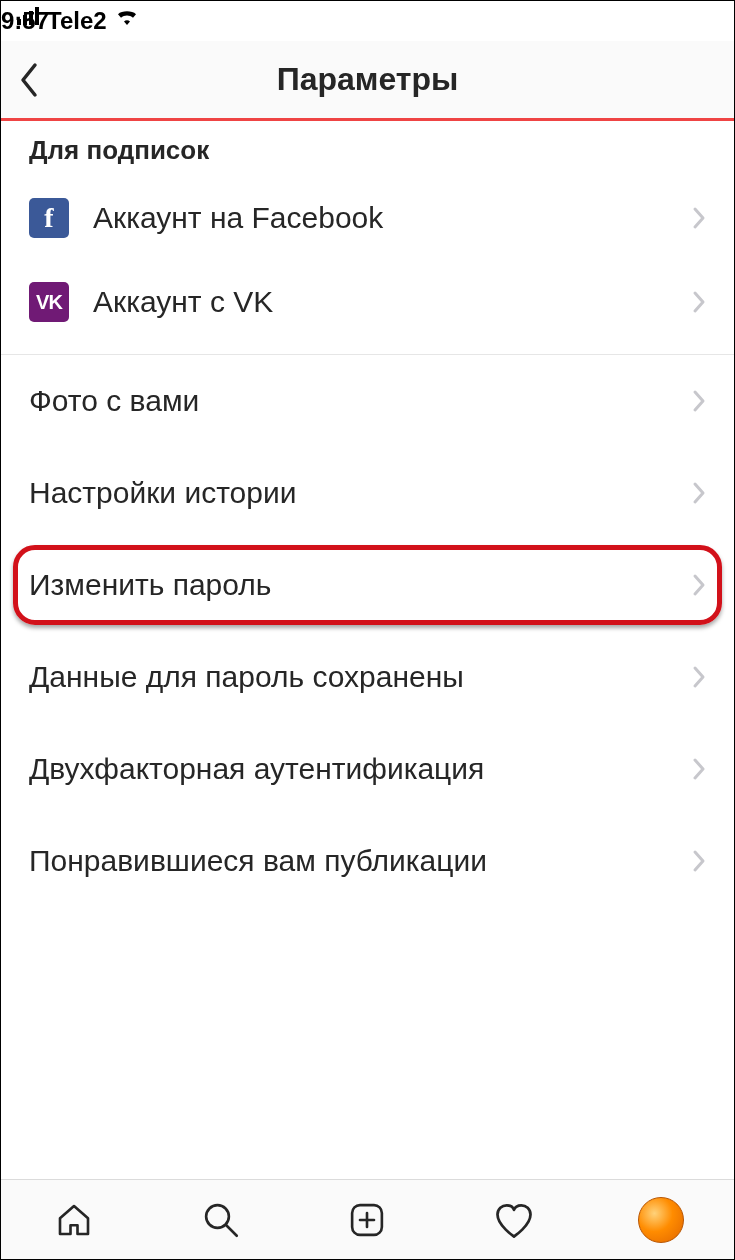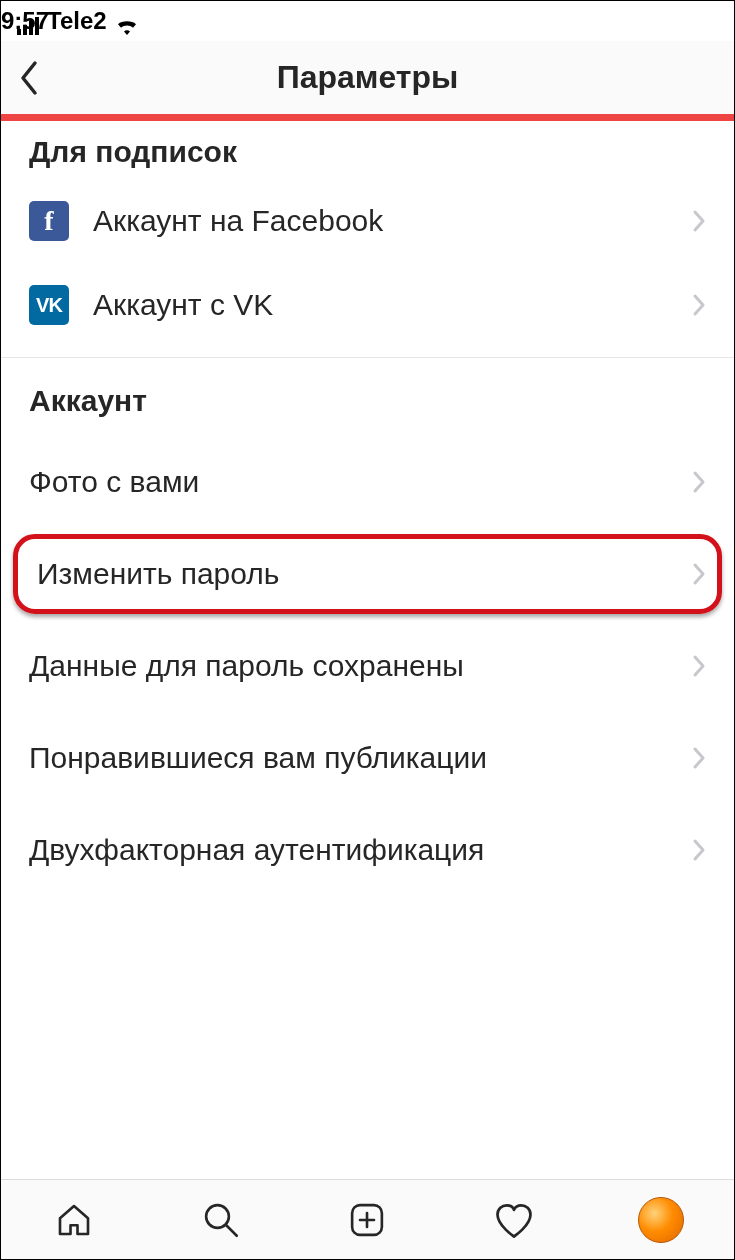--- a/index.html
+++ b/index.html
@@ -16,21 +16,21 @@
   .statusbar {
     height: 40px;
     display: flex;
     align-items: center;
     justify-content: space-between;
     padding: 0 16px;
     font-size: 24px;
     font-weight: 600;
     color: #000;
   }
-  .statusbar .left, .statusbar .right { display:flex; align-items:flex-end; gap:8px; }
+  .statusbar .left, .statusbar .right { display:flex; align-items:flex-start; gap:8px; }
   .statusbar .center { position:absolute; left:0; right:8px; text-align:left; pointer-events:none; font-weight:700;}
   .sig-bars { display:flex; align-items:flex-end; gap:2px; }
   .sig-bars span { width:4px; background:#000; display:inline-block; }
   .sig-bars span:nth-child(1){height:6px}
   .sig-bars span:nth-child(2){height:10px}
   .sig-bars span:nth-child(3){height:14px}
   .sig-bars span:nth-child(4){height:18px}
   .wifi-icon { font-size:22px; }
   .battery {
     width: 44px; height: 20px; border:2px solid #000; border-radius:3px; position:relative;
@@ -38,69 +38,69 @@
   .battery::after{
     content:""; position:absolute; right:-6px; top:5px; width:4px; height:8px; background:#000; border-radius:0 2px 2px 0;
   }
   .battery .fill{
     position:absolute; left:2px; top:2px; bottom:2px; width:85%; background:#000;
   }
 
   
   .navheader {
     height: 80px;
-    border-bottom: 7px solid #ef4444;
+    border-bottom: 3px solid #ef4444;
     background:#fafafa;
     display:flex;
     align-items:center;
     justify-content:center;
     position:relative;
   }
   .navheader .back {
     position:absolute; left:16px; top:0; bottom:0; display:flex; align-items:center;
   }
   .navheader .title { font-size:32px; font-weight:600; }
 
   
   .list { }
   .section-header {
-    font-size:30px;
+    font-size:26px;
     font-weight:700;
     color:#262626;
     padding: 20px 28px 10px;
   }
   .section-follow .section-header { padding-top: 14px; }
   .row {
     display:flex;
     align-items:center;
     padding: 0 28px;
     height: 84px;
     font-size:30px;
     color:#262626;
     position:relative;
   }
   .row.with-icon { gap:24px; }
   .row .chevron { margin-left:auto; color:#c7c7cc; }
   .row .icon { width:40px; height:40px; display:flex; align-items:center; justify-content:center; border-radius:5px; flex-shrink:0;}
   .icon-facebook{ background:#3b5998; color:#fff; font-weight:700; font-size:28px; font-family:Georgia,serif;}
   .icon-contacts{ background:#4285f4; display:flex; align-items:center; justify-content:center;}
-  .icon-vk{ background:#0369a1; color:#fff; font-weight:700; font-size:20px; font-family:Arial,sans-serif; letter-spacing:-1px;}
+  .icon-vk{ background:#701a75; color:#fff; font-weight:700; font-size:20px; font-family:Arial,sans-serif; letter-spacing:-1px;}
 
   .section-divider{
     height:1px; background:#e6e6e6; margin-top:10px;
   }
   .section-account .row { height: 92px; gap: 20px; }
   .section-account .section-header{ padding-top:26px; padding-bottom:18px;}
 
   
   .highlight-wrap{
     position:relative;
     margin: 0 12px;
   }
-  .highlight-wrap .row{ padding: 0 16px; margin-left: 8px; }
+  .highlight-wrap .row{ padding: 0 16px; }
   .highlight-wrap::before{
     content:"";
     position:absolute;
     left:0; right:0; top:6px; bottom:6px;
     border:5px solid #d2111a;
     border-radius:22px;
     box-shadow: 0 3px 4px rgba(0,0,0,.35);
     pointer-events:none;
   }
 
@@ -177,31 +177,38 @@
         <svg width="14" height="24" viewBox="0 0 14 24">
             <polyline points="3,3 11,12 3,21" fill="none" stroke="#c7c7cc" stroke-width="3" stroke-linecap="round" stroke-linejoin="round"></polyline>
           </svg>
       </span>
     </div>
 
     <div class="section-divider"></div>
   </div>
 
   <div class="section-account">
-    <div class="section-header">Аккаунт</div>
 
     <div class="row">
       <span>Фото с вами</span>
       <span class="chevron">
         <svg width="14" height="24" viewBox="0 0 14 24">
             <polyline points="3,3 11,12 3,21" fill="none" stroke="#c7c7cc" stroke-width="3" stroke-linecap="round" stroke-linejoin="round"></polyline>
           </svg>
       </span>
     </div>
 
+    <div class="row">
+      <span>Настройки истории</span>
+      <span class="chevron">
+        <svg width="14" height="24" viewBox="0 0 14 24">
+            <polyline points="3,3 11,12 3,21" fill="none" stroke="#c7c7cc" stroke-width="3" stroke-linecap="round" stroke-linejoin="round"></polyline>
+          </svg>
+      </span>
+    </div>
 
 
     <div class="highlight-wrap">
       <div class="row">
         <span>Изменить пароль</span>
         <span class="chevron">
           <svg width="14" height="24" viewBox="0 0 14 24">
               <polyline points="3,3 11,12 3,21" fill="none" stroke="#c7c7cc" stroke-width="3" stroke-linecap="round" stroke-linejoin="round"></polyline>
             </svg>
         </span>
@@ -211,30 +218,30 @@
     <div class="row">
       <span>Данные для пароль сохранены</span>
       <span class="chevron">
         <svg width="14" height="24" viewBox="0 0 14 24">
             <polyline points="3,3 11,12 3,21" fill="none" stroke="#c7c7cc" stroke-width="3" stroke-linecap="round" stroke-linejoin="round"></polyline>
           </svg>
       </span>
     </div>
 
     <div class="row">
+      <span>Двухфакторная аутентификация</span>
+      <span class="chevron">
+        <svg width="14" height="24" viewBox="0 0 14 24">
+            <polyline points="3,3 11,12 3,21" fill="none" stroke="#c7c7cc" stroke-width="3" stroke-linecap="round" stroke-linejoin="round"></polyline>
+          </svg>
+      </span>
+    </div>
+
+    <div class="row">
       <span>Понравившиеся вам публикации</span>
-      <span class="chevron">
-        <svg width="14" height="24" viewBox="0 0 14 24">
-            <polyline points="3,3 11,12 3,21" fill="none" stroke="#c7c7cc" stroke-width="3" stroke-linecap="round" stroke-linejoin="round"></polyline>
-          </svg>
-      </span>
-    </div>
-
-    <div class="row">
-      <span>Двухфакторная аутентификация</span>
       <span class="chevron">
         <svg width="14" height="24" viewBox="0 0 14 24">
             <polyline points="3,3 11,12 3,21" fill="none" stroke="#c7c7cc" stroke-width="3" stroke-linecap="round" stroke-linejoin="round"></polyline>
           </svg>
       </span>
     </div>
   </div>
 </div>
 
 <div class="tabbar">

